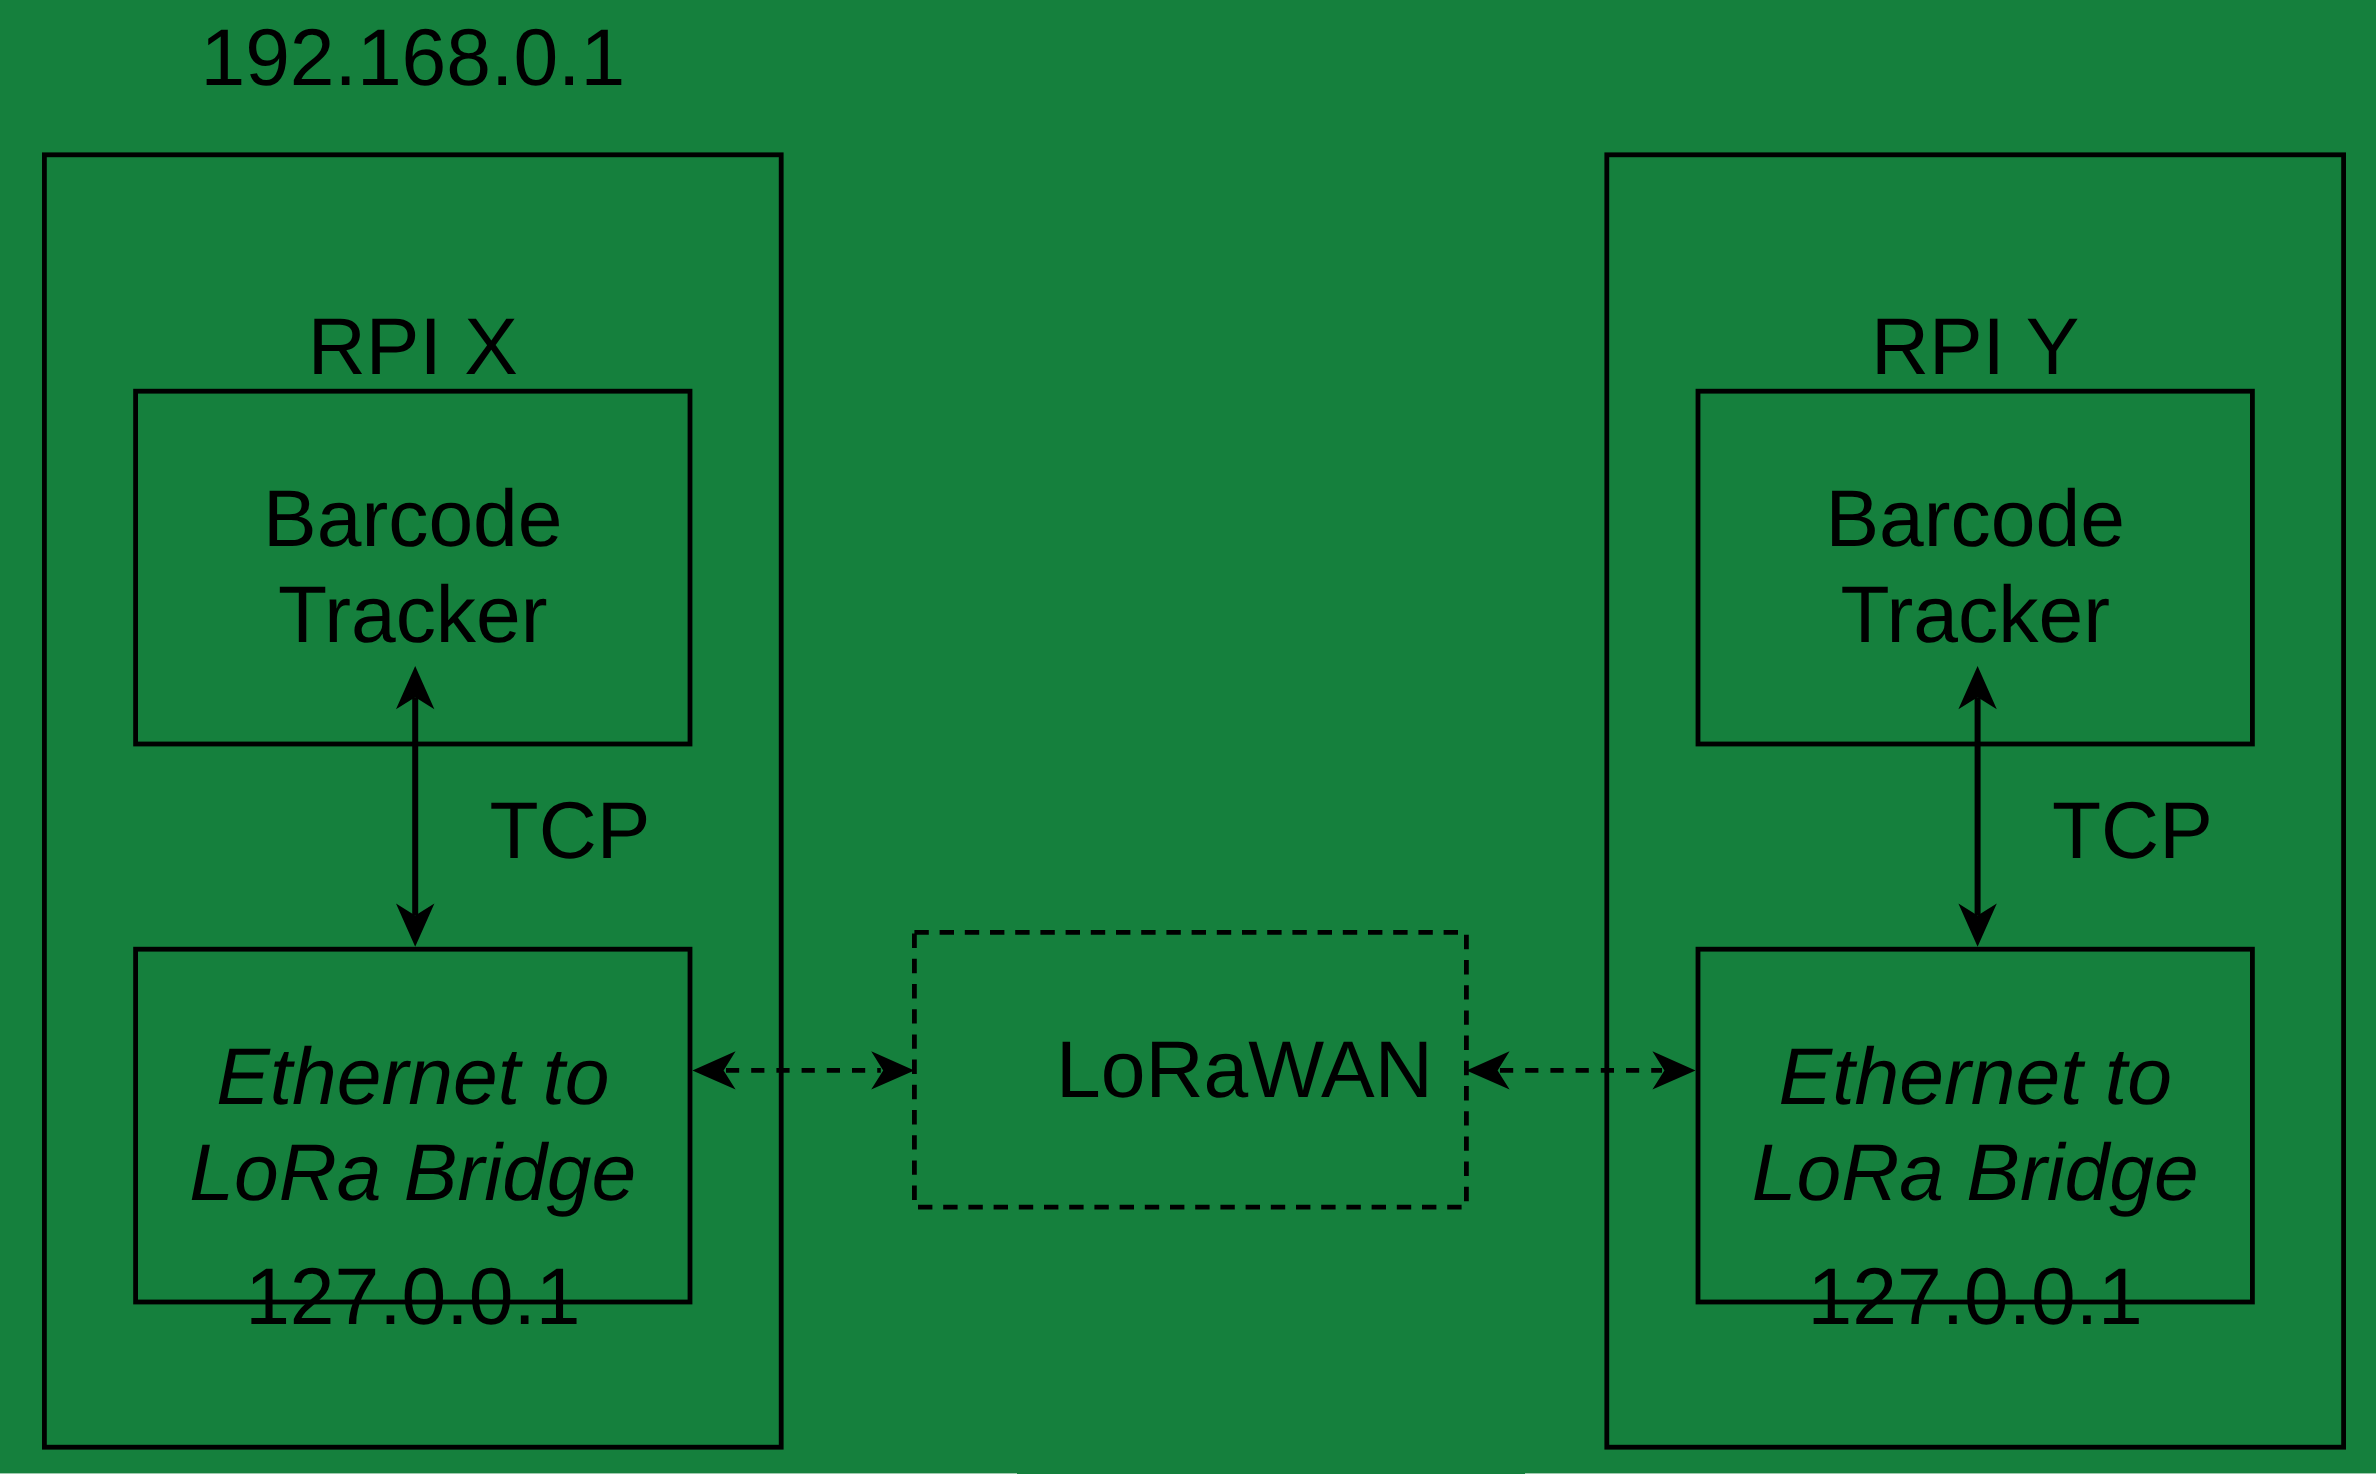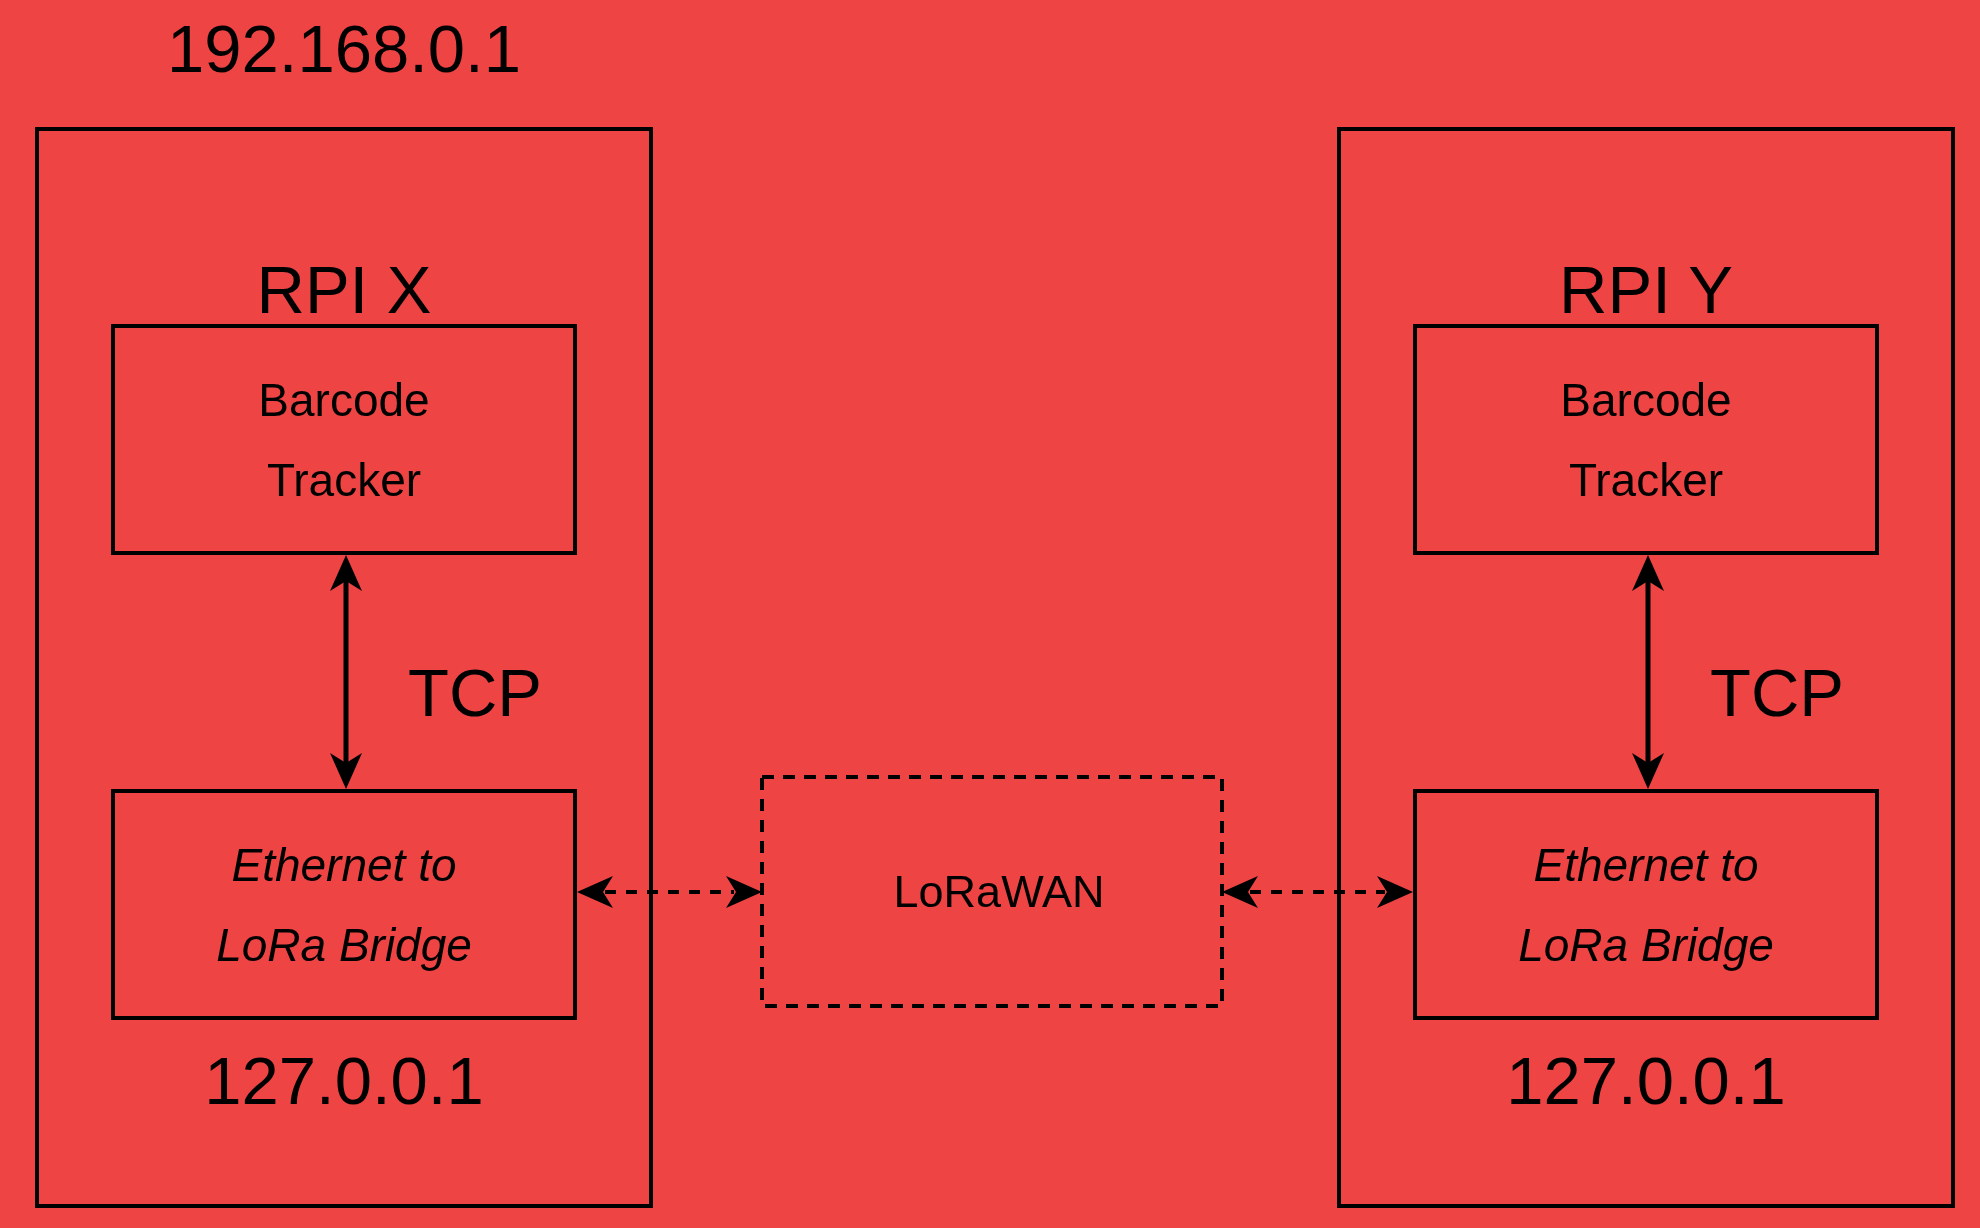--- a/index.html
+++ b/index.html
@@ -1,20 +1,20 @@
 <!DOCTYPE html>
 <html><head>
 <meta charset="utf-8">
 <style>
   html, body { margin: 0; padding: 0; background: #ffffff; }
   .canvas {
     position: relative;
     width: 1980px;
     height: 1228px;
-    background: #ef4444;
+    background: #15803d;
     font-family: "Liberation Sans", sans-serif;
     color: #000000;
     overflow: hidden;
   }
 
   
   .node-group { position: absolute; top: 0; width: 618px; height: 1228px; }
   .node-group.left  { left: 35px; }
   .node-group.right { left: 1337px; }
 
@@ -36,43 +36,43 @@
   .outer-box {
     position: absolute;
     top: 127px; left: 0;
     width: 618px; height: 1081px;
     border: 4px solid #000000;
     box-sizing: border-box;
   }
   .inner-box {
     position: absolute;
     left: 76px;
-    width: 466px; height: 231px;
+    width: 466px; height: 298px;
     border: 4px solid #000000;
     box-sizing: border-box;
     display: flex;
     align-items: center;
     justify-content: center;
     text-align: center;
-    font-size: 46px;
+    font-size: 67px;
     line-height: 80px;
     white-space: pre-line;
   }
   .inner-box.barcode { top: 324px; }
   .inner-box.bridge  { top: 789px; font-style: italic; }
 
   
   .lorawan-label-box {
     position: absolute;
-    left: 769px; top: 777px;
+    left: 807px; top: 777px;
     width: 460px; height: 229px;
     display: flex;
     align-items: center;
     justify-content: center;
-    font-size: 45px;
+    font-size: 67px;
     line-height: 78px;
   }
 
   
   .wires {
     position: absolute;
     left: 0; top: 0;
     width: 1980px; height: 1228px;
     pointer-events: none;
   }

